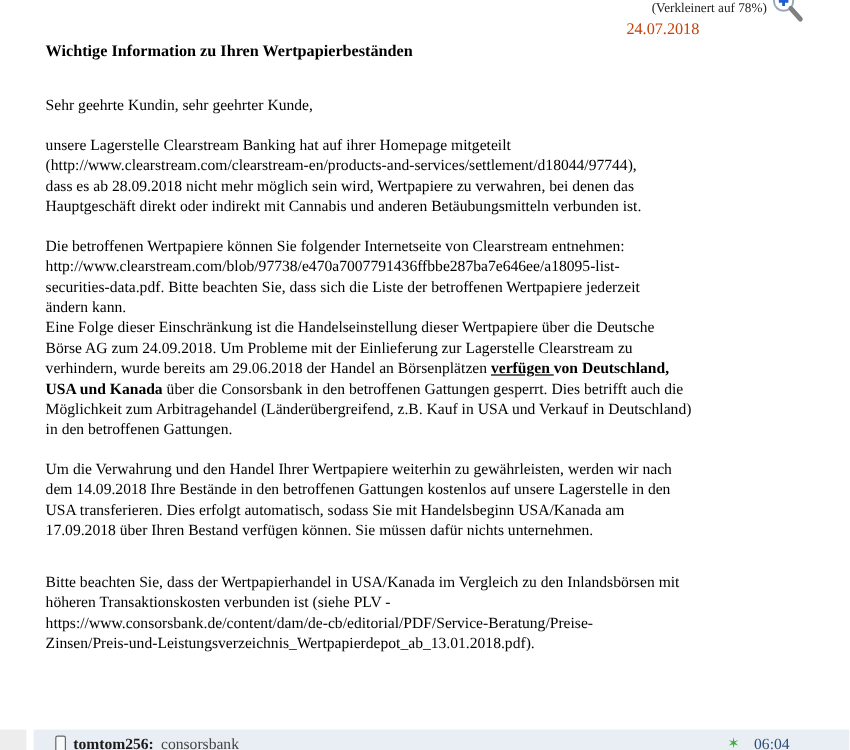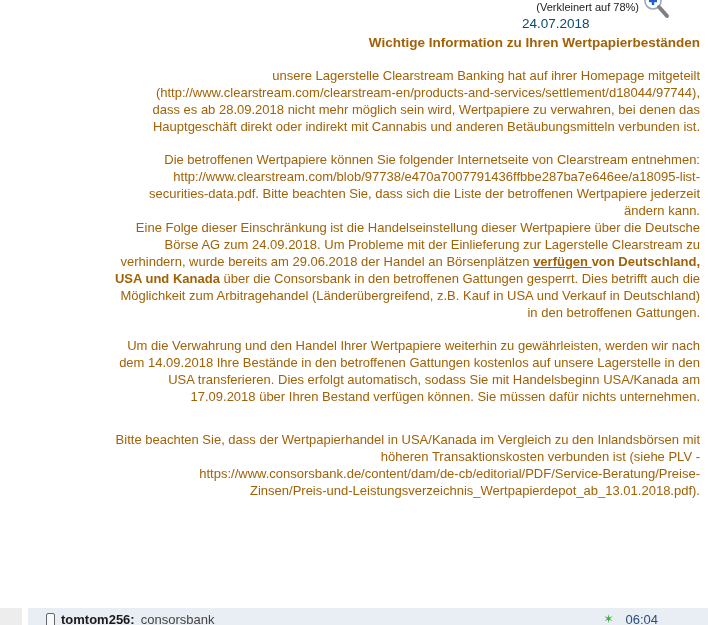--- a/index.html
+++ b/index.html
@@ -1,39 +1,39 @@
 <!DOCTYPE html>
 <html><head>
 <meta charset="utf-8">
 <style>
   html, body { margin: 0; padding: 0; }
   body {
     width: 708px; height: 625px; overflow: hidden;
     background: #ffffff;
     font-family: "Liberation Sans", sans-serif;
   }
-  .page { position: relative; width: 708px; height: 579px; background: #fff; }
+  .page { position: relative; width: 708px; height: 579px; background: #fff; font-family: Liberation Serif, serif; }
 
   
   .zoom-note {
     position: absolute; top: -7px; right: 36px;
     display: flex; align-items: center; gap: 3px;
     font-size: 11px; color: #222; white-space: nowrap;
   }
   .zoom-note svg { display: block; }
 
   .doc-date {
     position: absolute; left: 522px; top: 16px;
-    font-size: 13.5px; color: #0c4a6e; text-align: center;
+    font-size: 13.5px; color: #c2410c; text-align: center;
   }
 
   
   .letter {
     position: absolute; left: 38px; top: 34px; width: 662px;
-    color: #a16207; font-size: 13px; line-height: 17px; text-align: right;
+    color: #000000; font-size: 13px; line-height: 17px;
   }
   .letter p { margin: 0; white-space: pre-line; }
   .letter .title { font-weight: bold; font-size: 13.5px; white-space: normal; }
   .salutation { margin-top: 28px !important; }
   .gap1 { margin-top: 16px !important; }
   .gap2 { margin-top: 26px !important; }
   .b { font-weight: bold; }
   .bu { font-weight: bold; text-decoration: underline; }
 
   
@@ -71,20 +71,21 @@
         <line x1="17" y1="14" x2="25" y2="23" stroke="#808080" stroke-width="4" stroke-linecap="round"></line>
       </svg>
     </span>
   </div>
 
   <div class="doc-date">24.07.2018</div>
 
   <div class="letter">
     <p class="title">Wichtige Information zu Ihren Wertpapierbeständen</p>
 
+    <p class="salutation">Sehr geehrte Kundin, sehr geehrter Kunde,</p>
 
     <p class="gap1">unsere Lagerstelle Clearstream Banking hat auf ihrer Homepage mitgeteilt
 (http://www.clearstream.com/clearstream-en/products-and-services/settlement/d18044/97744),
 dass es ab 28.09.2018 nicht mehr möglich sein wird, Wertpapiere zu verwahren, bei denen das
 Hauptgeschäft direkt oder indirekt mit Cannabis und anderen Betäubungsmitteln verbunden ist.</p>
 
     <p class="gap1"><span>Die betroffenen Wertpapiere können Sie folgender Internetseite von Clearstream entnehmen:
 http://www.clearstream.com/blob/97738/e470a7007791436ffbbe287ba7e646ee/a18095-list-
 securities-data.pdf. Bitte beachten Sie, dass sich die Liste der betroffenen Wertpapiere jederzeit
 ändern kann.

